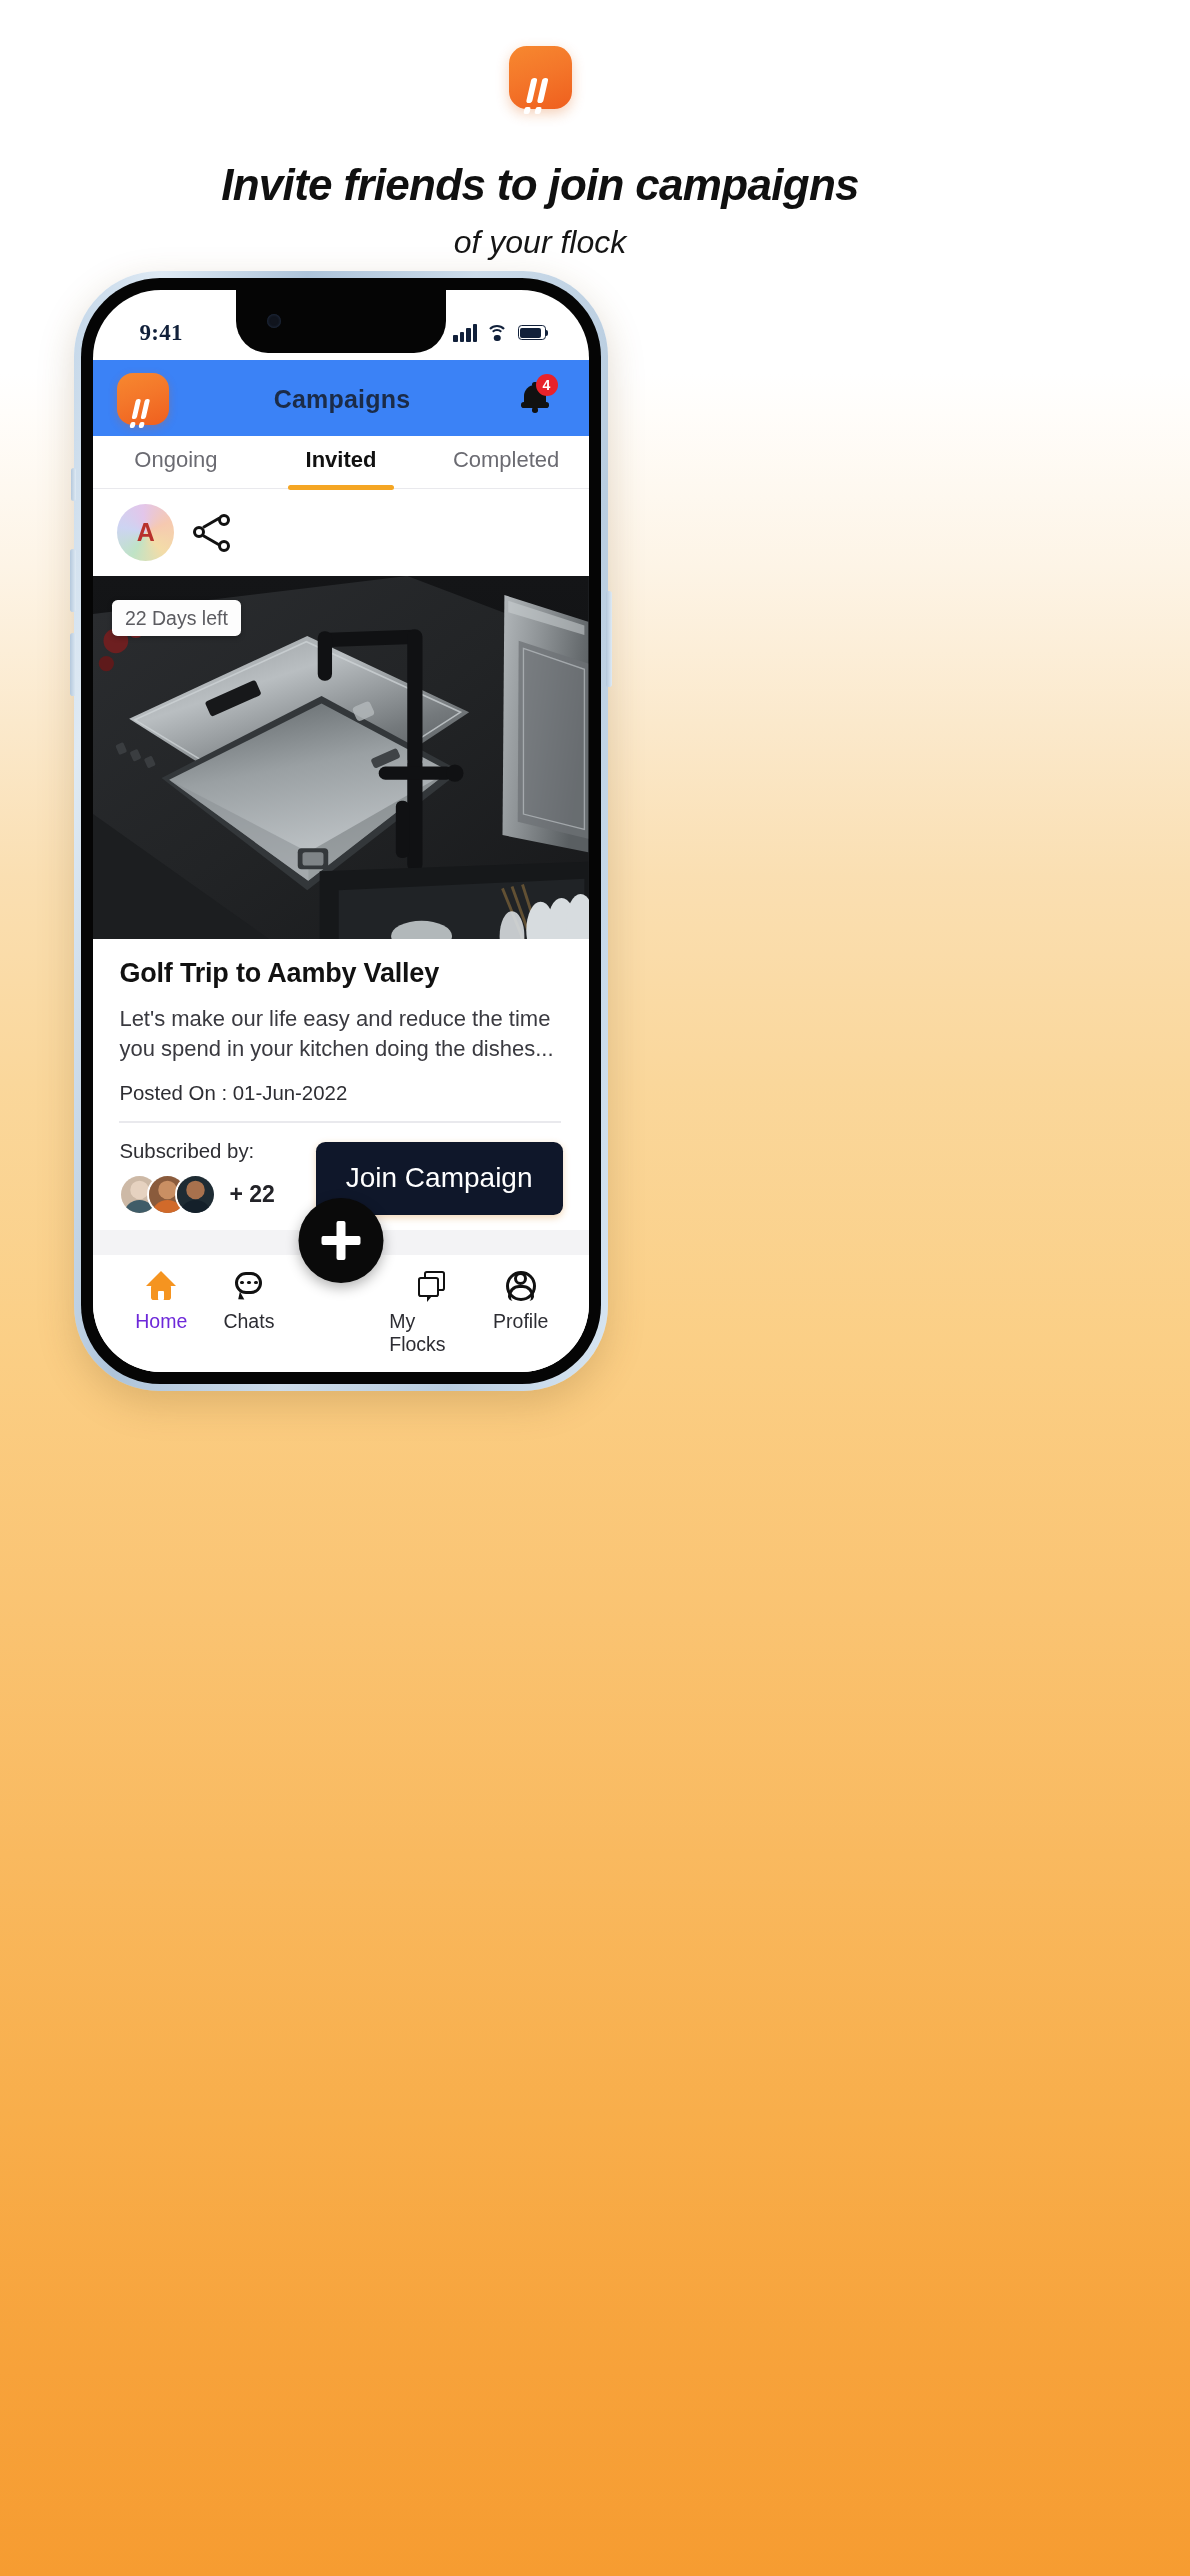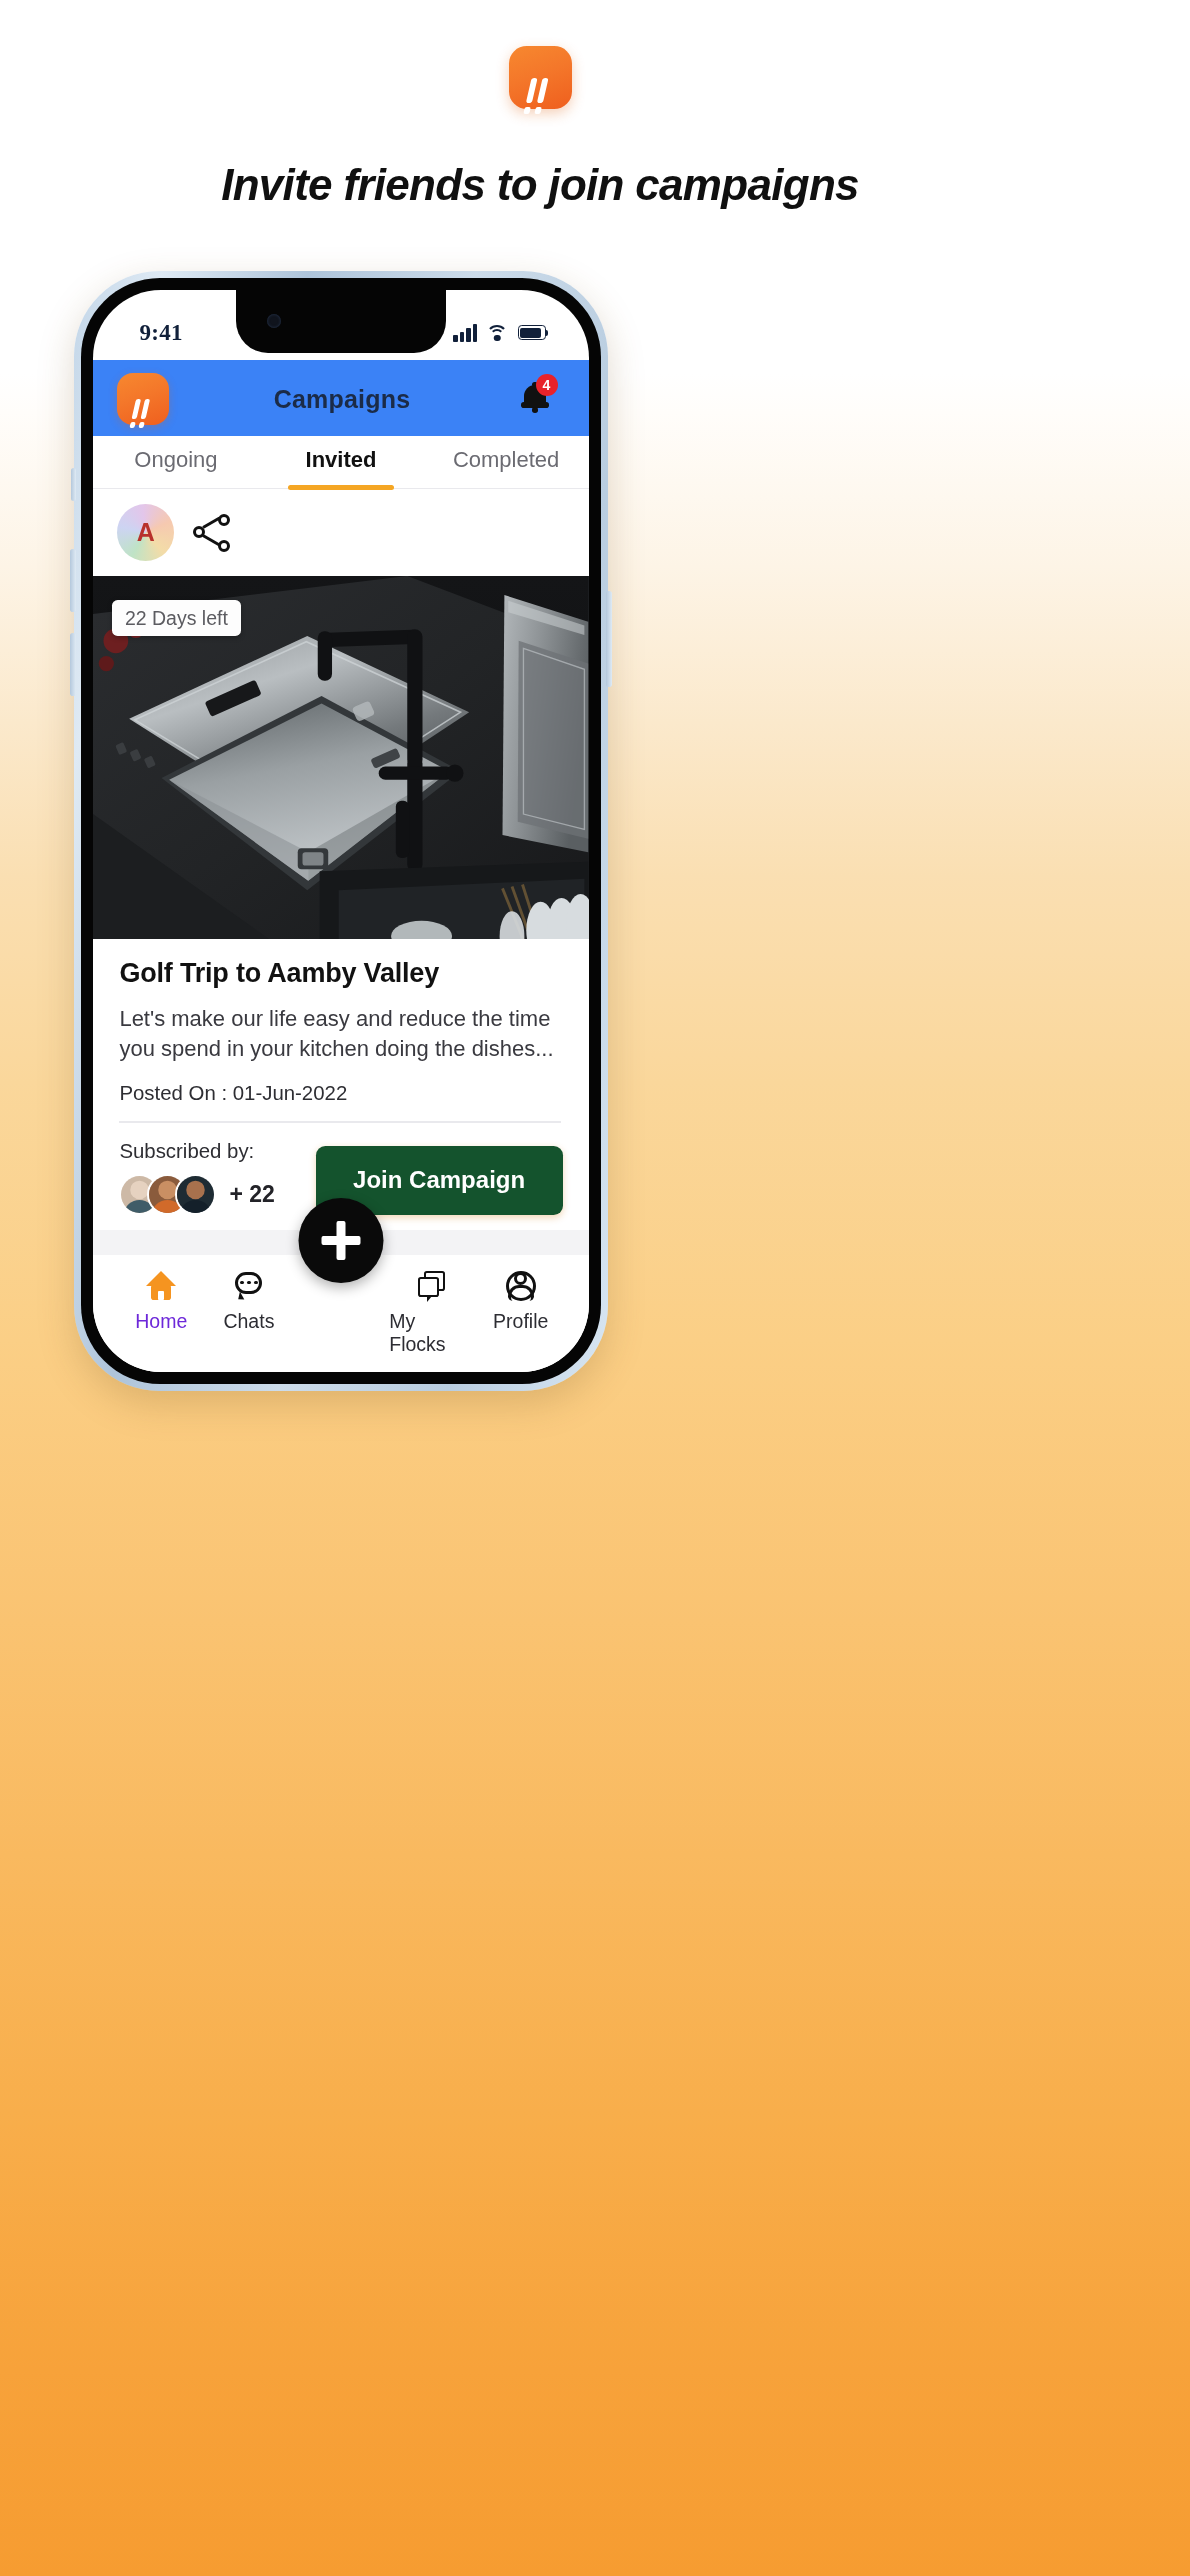--- a/index.html
+++ b/index.html
@@ -203,21 +203,21 @@
   .sub-row { display:flex; align-items:flex-end; justify-content:space-between;
     padding:16.7px 26px 15px 26px; }
   .sub-left { }
   .sub-label { font-size:20.4px; color:#2e2e33; font-weight:500; }
   .sub-avatars { display:flex; align-items:center; margin-top:11px; }
   .sub-av { width:41px; height:41px; border-radius:50%; border:2.3px solid #fff;
     margin-left:-13px; overflow:hidden; position:relative; }
   .sub-av:first-child { margin-left:0; }
   .sub-plus { margin-left:13px; font-size:23px; font-weight:600; color:#232328; }
   .join-btn {
-    background:#14532d; color:#fff; font-size:24px; font-weight:700;
+    background:#0f172a; color:#fff; font-size:28px; font-weight:400;
     padding:20.4px 0; width:247px; text-align:center; border-radius:9.3px;
     box-shadow:0 2.8px 7.4px rgba(215,130,25,.30); border:none;
   }
 
   
   .bottom-spacer { height:37px; background:#f3f3f5; }
   .bottom-nav {
     position:absolute; left:0; right:0; bottom:0; height:117px;
     background:#fff; display:flex; align-items:flex-start;
     padding:16.7px 24px 0; z-index:12;
@@ -275,20 +275,21 @@
 <body>
 
 <div class="hero">
   <div class="brand-logo">
     <span class="bang">
         <i></i>
         <i></i>
       </span>
   </div>
   <h1>Invite friends to join campaigns</h1>
+  <h2>of your flock</h2>
 </div>
 
 <div class="phone-wrap">
   <div class="phone-frame">
     <div class="btn-side btn-silent"></div>
     <div class="btn-side btn-vup"></div>
     <div class="btn-side btn-vdn"></div>
     <div class="btn-side btn-power"></div>
 
     <div class="phone-bezel">

